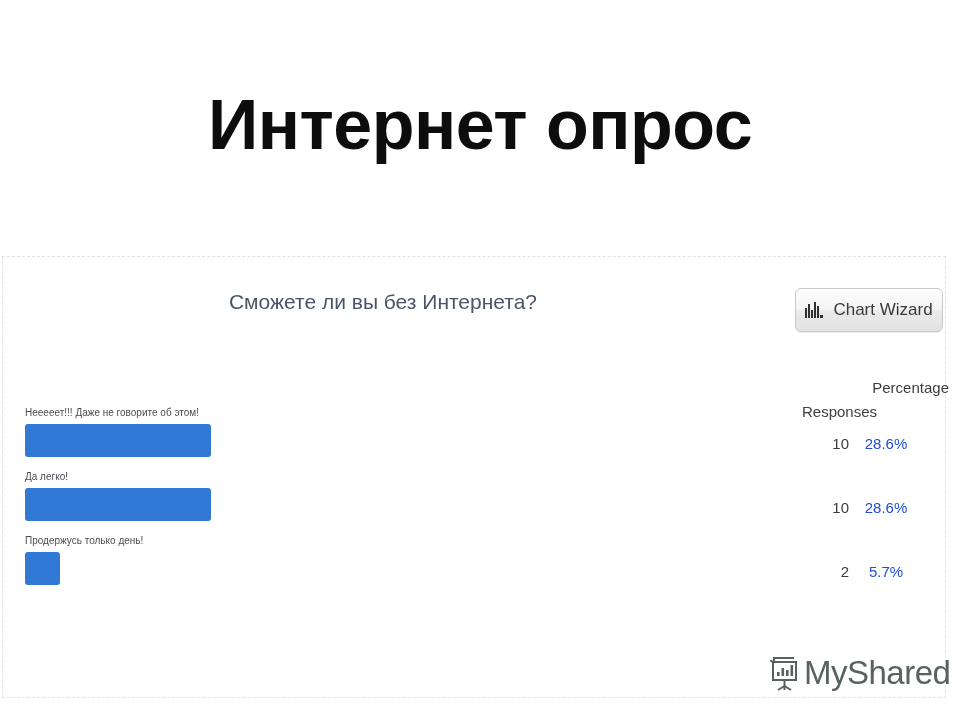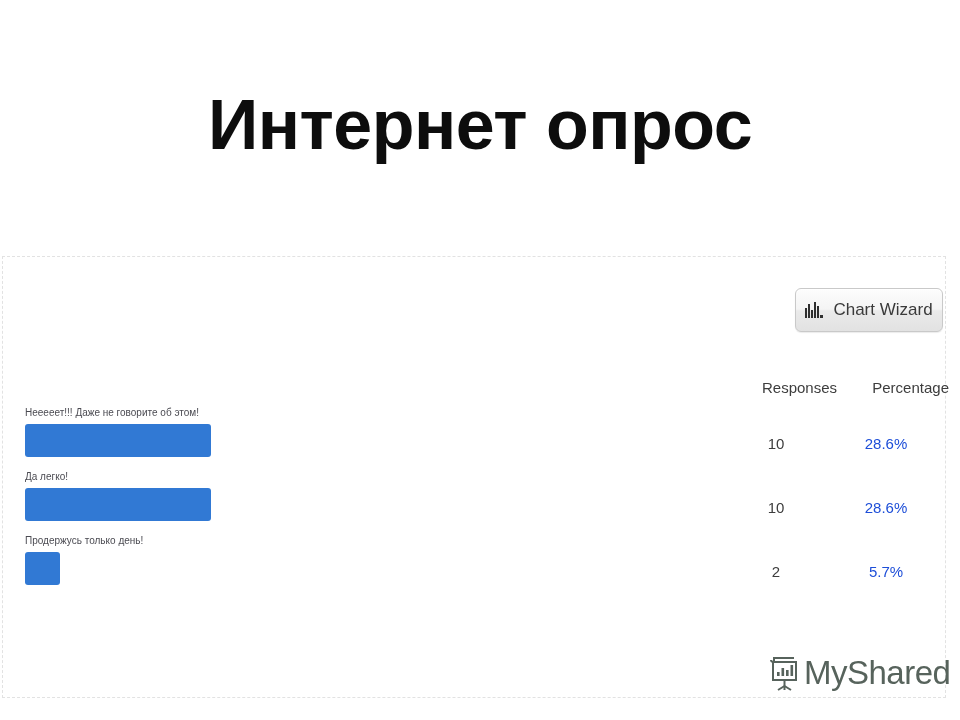--- a/index.html
+++ b/index.html
@@ -106,21 +106,21 @@
     height: 22px;
   }
   .col-head {
     position: absolute;
     font-size: 15px;
     color: #3d3d3d;
     font-family: "Liberation Sans", sans-serif;
     white-space: nowrap;
     text-align: right;
   }
-  .col-head.responses { left: 688px; width: 146px; }
+  .col-head.responses { left: 728px; width: 146px; margin-top: 24px; }
   .col-head.percentage { left: 820px; width: 126px; }
 
   
   .rows {
     position: absolute;
     left: 0;
     top: 148px;
     width: 100%;
   }
   .survey-row {
@@ -143,21 +143,21 @@
     top: 19px;
     height: 33px;
     background: #3179d4;
     border-radius: 3px;
   }
   .row-count {
     position: absolute;
     left: 700px;
     width: 146px;
     top: 30px;
-    text-align: center;
+    text-align: right;
     font-size: 15px;
     color: #3d3d3d;
     font-family: "Liberation Sans", sans-serif;
   }
   .row-pct {
     position: absolute;
     left: 820px;
     width: 126px;
     top: 30px;
     text-align: center;
@@ -187,20 +187,21 @@
 </style>
 </head>
 <body>
 
 <div class="slide-title">Интернет опрос</div>
 
 <div class="survey-panel">
 
   <div class="panel-head">
 
+    <div class="question-title">Сможете ли вы без Интернета?</div>
 
     <div class="chart-wizard-btn">
       <span class="cw-icon">
         <svg viewBox="0 0 19 16" width="19" height="16" aria-hidden="true">
           <g fill="#2f2f2f">
             <rect x="0" y="6" width="2" height="10"></rect>
             <rect x="3" y="2" width="2" height="14"></rect>
             <rect x="6" y="8" width="2" height="8"></rect>
             <rect x="9" y="0" width="2" height="16"></rect>
             <rect x="12" y="4" width="2" height="12"></rect>

